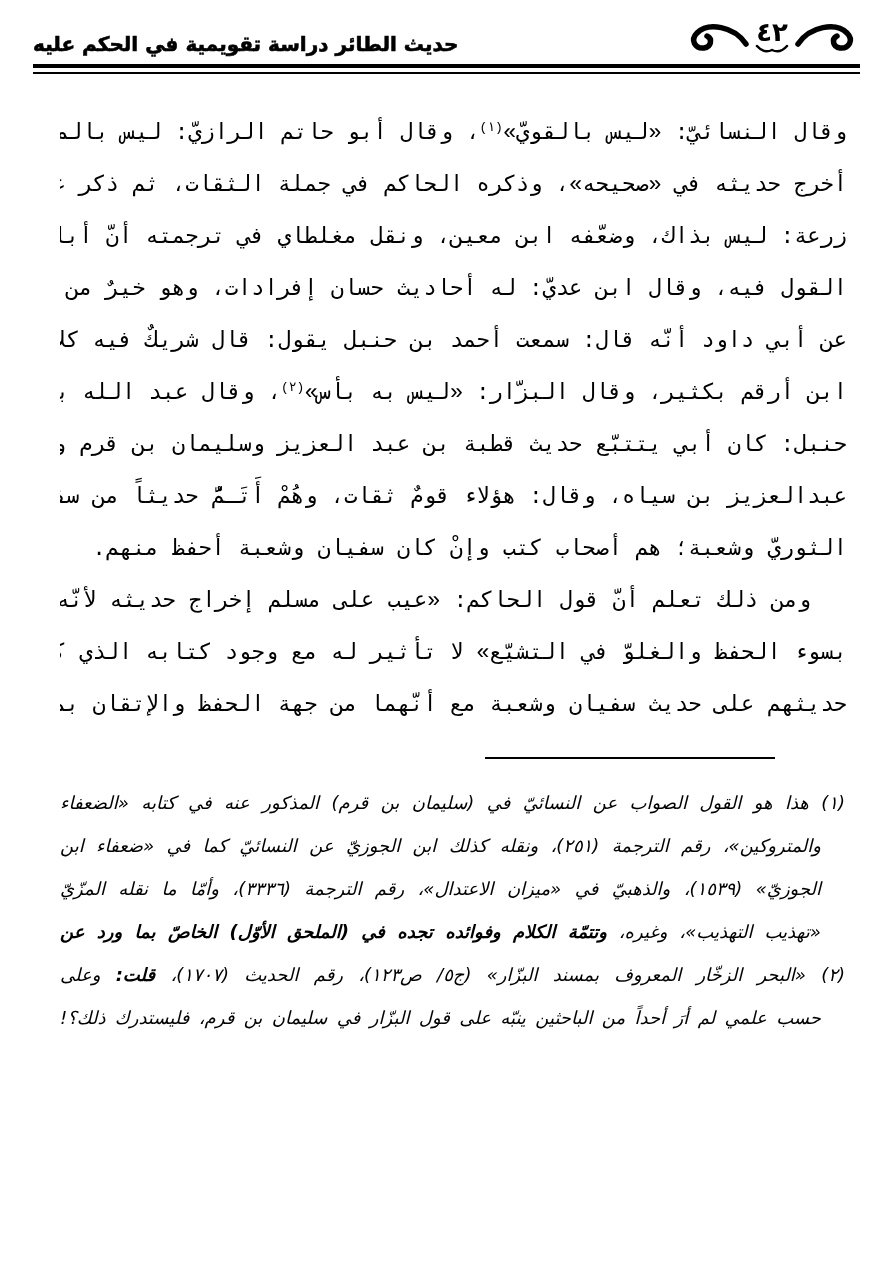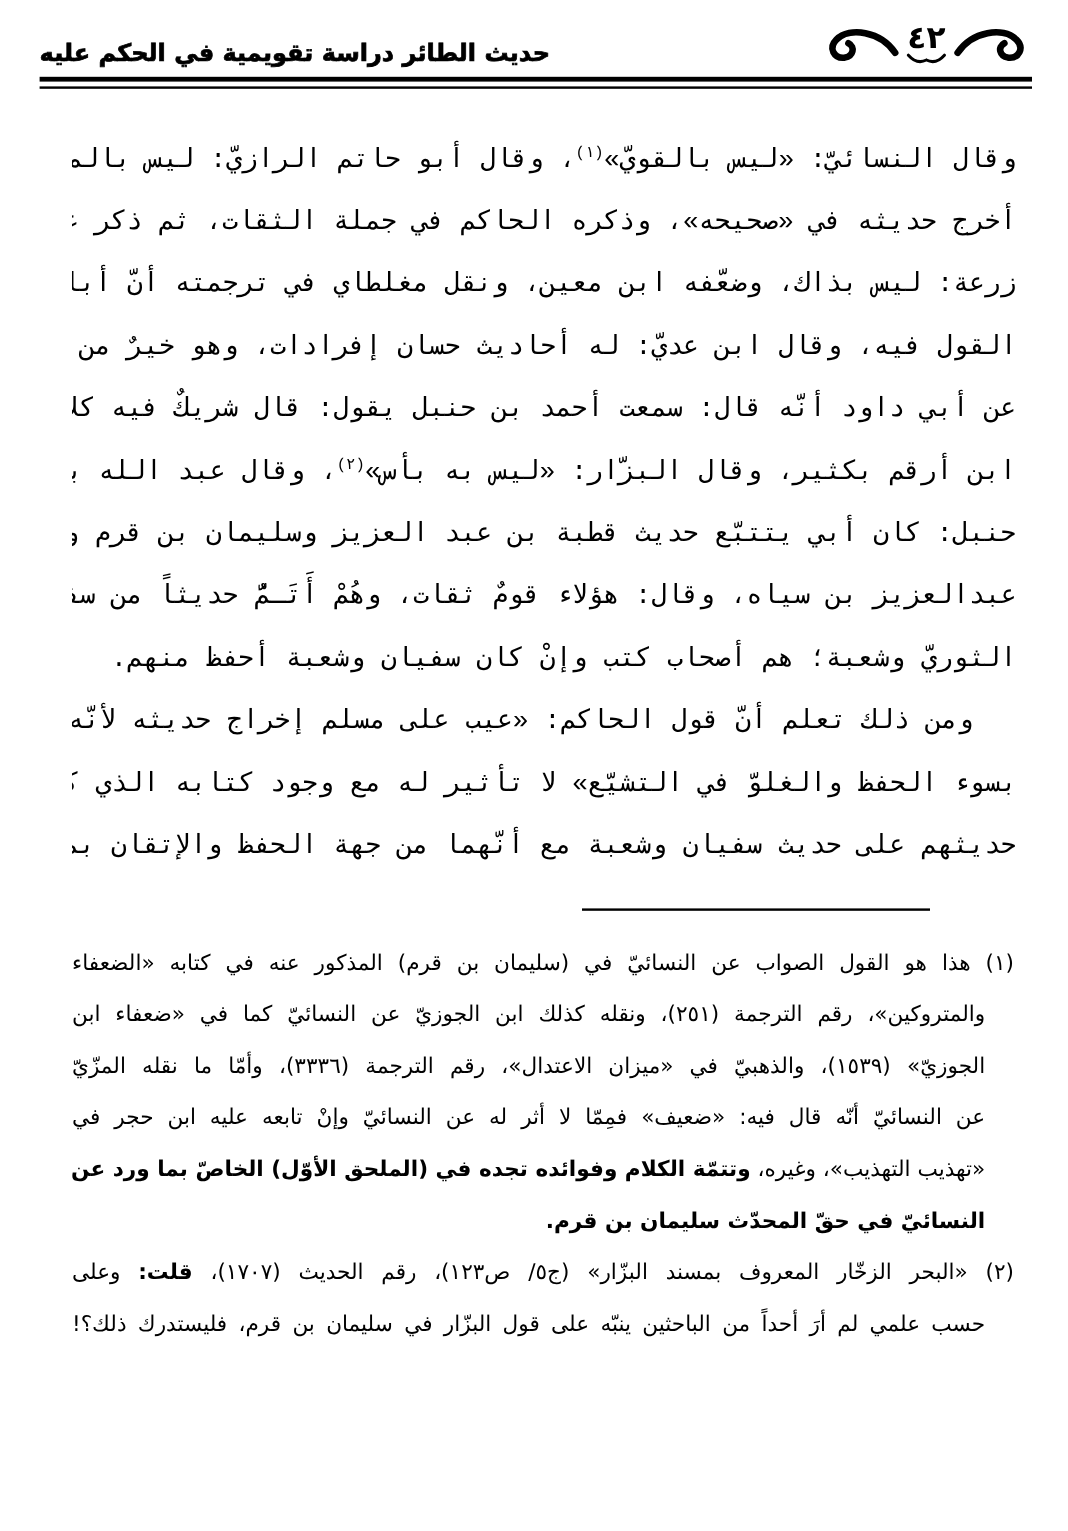--- a/index.html
+++ b/index.html
@@ -76,20 +76,21 @@
   .bold{font-weight:bold;}
   
   .footnote-separator{
     width:290px;
     margin:25px 115px 0 auto;
     border-top:2.5px solid #000;
   }
   .footnotes{
     margin:22px 45px 0 60px;
     font-size:18px;
+    font-style:italic;
   }
   .fline{
     height:43px;
     line-height:43px;
     text-align:justify;
     text-align-last:justify;
     overflow:hidden;
     white-space:nowrap;
   }
   .fline.cont{padding-right:24px;}
@@ -146,23 +147,21 @@
       </div>
     </div>
 
   <div class="footnote-separator"></div>
 
   <div class="footnotes">
       <div>
         <div class="fline"><span>(١) هذا هو القول الصواب عن النسائيّ في (سليمان بن قرم) المذكور عنه في كتابه «الضعفاء</span></div>
         <div class="fline cont"><span>والمتروكين»، رقم الترجمة (٢٥١)، ونقله كذلك ابن الجوزيّ عن النسائيّ كما في «ضعفاء ابن</span></div>
         <div class="fline cont"><span>الجوزيّ» (١٥٣٩)، والذهبيّ في «ميزان الاعتدال»، رقم الترجمة (٣٣٣٦)، وأمّا ما نقله المزّيّ</span></div>
-        <div class="fline cont"><span>عن النسائيّ أنّه قال فيه: «ضعيف» فمِمّا لا أثر له عن النسائيّ وإنْ تابعه عليه ابن حجر في</span></div>
         <div class="fline cont"><span>«تهذيب التهذيب»، وغيره، </span><span class="bold">وتتمّة الكلام وفوائده تجده في (الملحق الأوّل) الخاصّ بما ورد عن</span></div>
-        <div class="fline cont end"><span class="bold">النسائيّ في حقّ المحدّث سليمان بن قرم.</span></div>
       </div>
       <div>
         <div class="fline"><span>(٢) «البحر الزخّار المعروف بمسند البزّار» (ج٥/ ص١٢٣)، رقم الحديث (١٧٠٧)، </span><span class="bold">قلت:</span><span> وعلى</span></div>
         <div class="fline cont"><span>حسب علمي لم أرَ أحداً من الباحثين ينبّه على قول البزّار في سليمان بن قرم، فليستدرك ذلك؟!</span></div>
       </div>
     </div>
 
 </div>
 
 </body></html>

